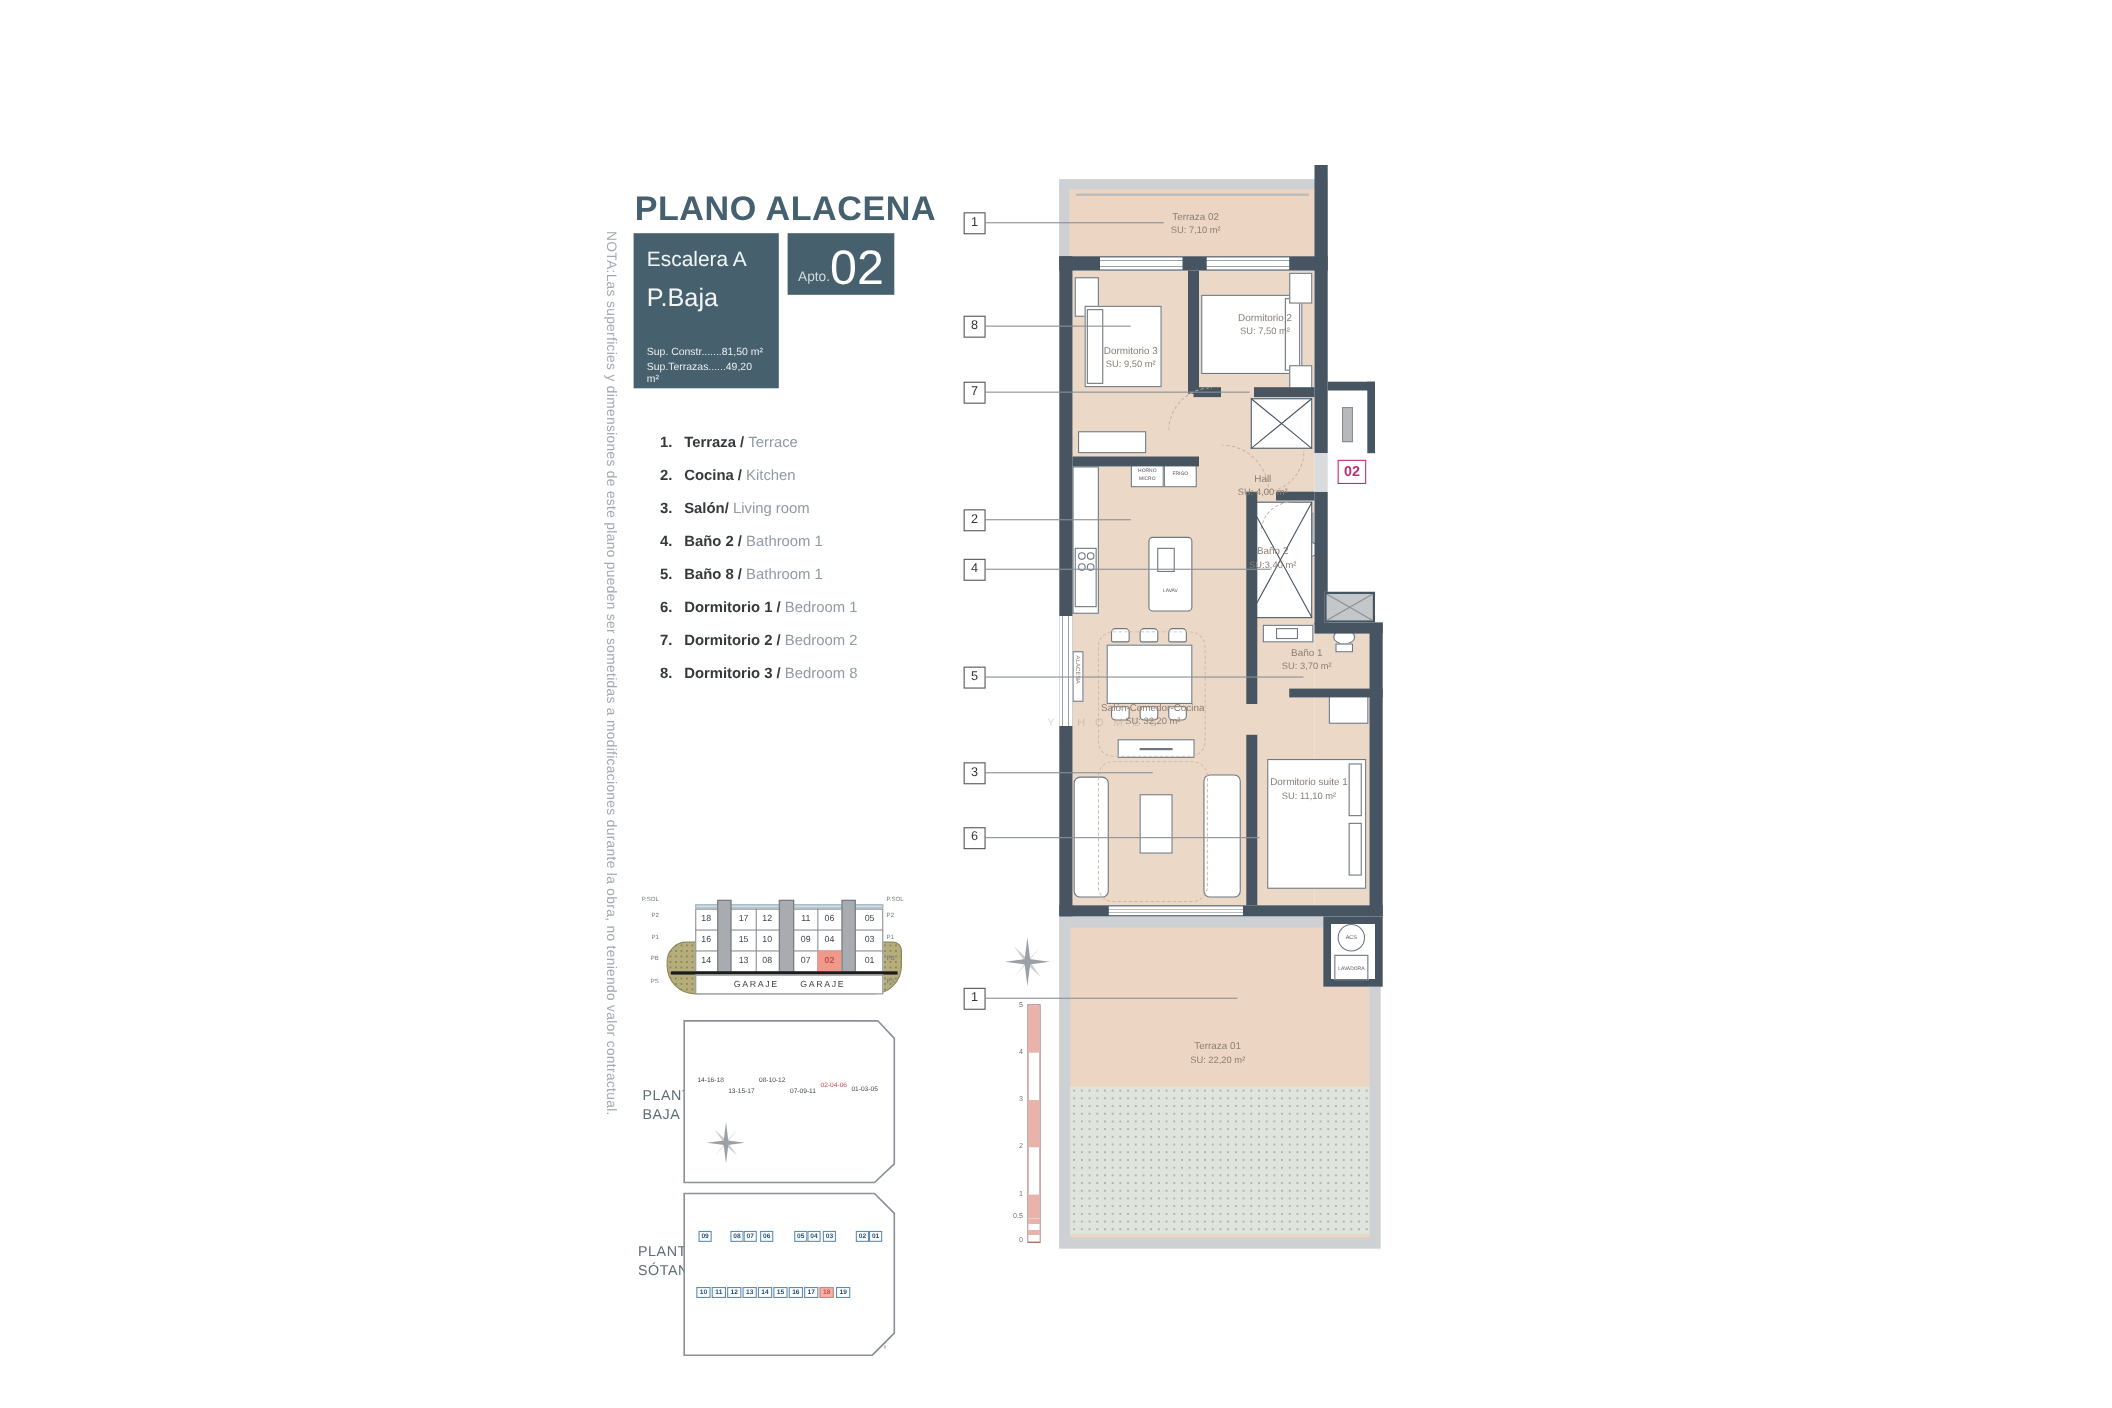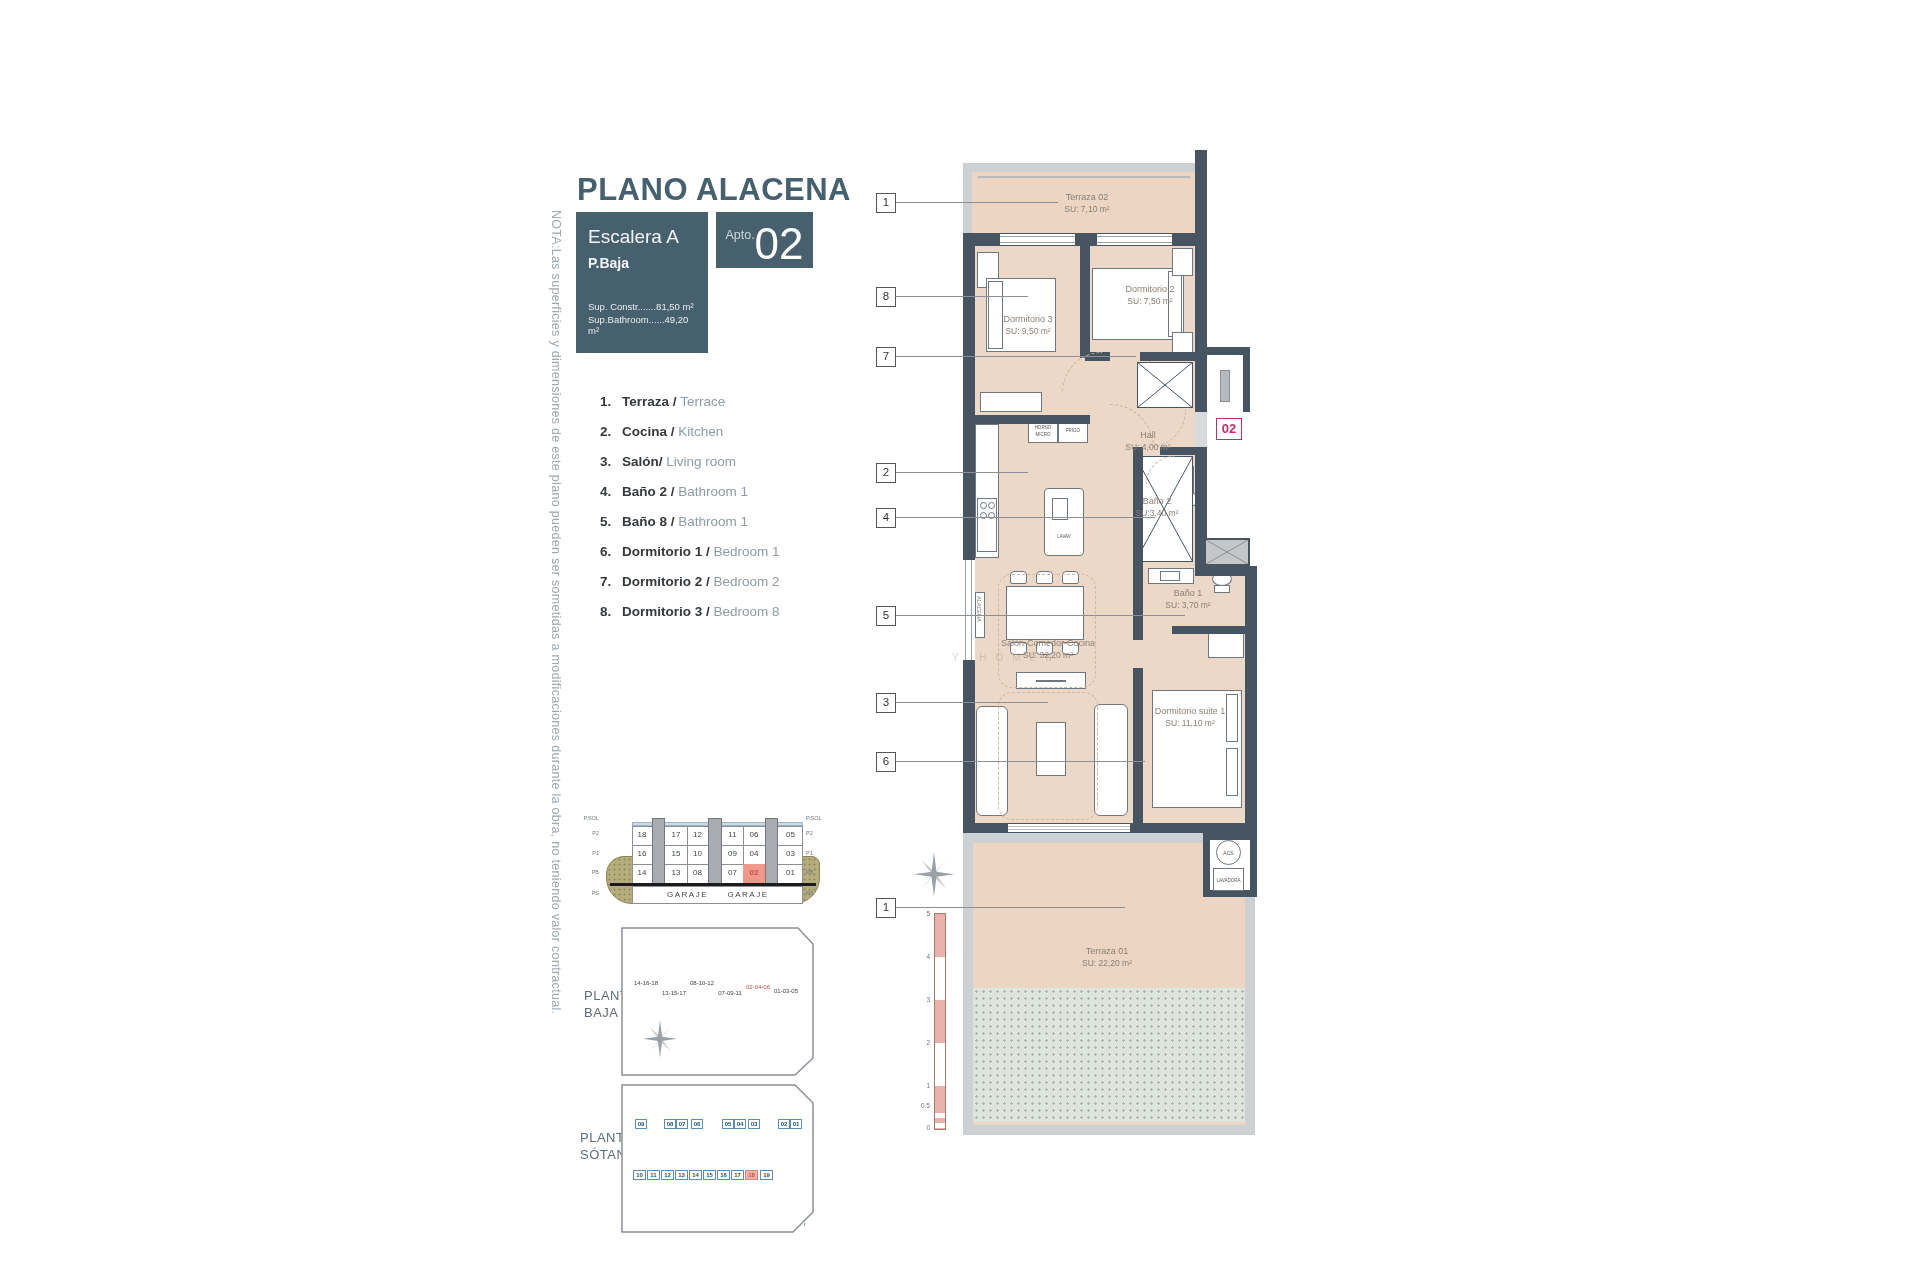--- a/index.html
+++ b/index.html
@@ -38,27 +38,27 @@
 <body>
 
 <div class="page">
 
   <div class="abs" style="left:549px;top:210px;height:920px;writing-mode:vertical-rl;font-size:12.5px;letter-spacing:.3px;color:#9fa9b0">NOTA:Las superficies y dimensiones de este plano pueden ser sometidas a modificaciones durante la obra, no teniendo valor contractual.</div>
 
   <div class="abs" style="left:577px;top:172px;font-size:31px;font-weight:bold;color:#45606e;letter-spacing:.5px">PLANO ALACENA</div>
 
   <div class="abs" style="left:576px;top:212px;width:132px;height:141px;background:#47606e;padding:10px 12px">
     <div style="font-size:19px;color:#f2f5f6;font-weight:300;line-height:1.6">Escalera A</div>
-    <div style="font-size:14px;color:#f2f5f6;font-weight:700;line-height:1.6">P.Baja</div>
+    <div style="font-size:23px;color:#f2f5f6;font-weight:400;line-height:1.6">P.Baja</div>
     <div style="font-size:9.5px;color:#e8edef;margin-top:26px">Sup. Constr.......81,50 m²</div>
-    <div style="font-size:9.5px;color:#e8edef;margin-top:2px">Sup.Bathroom......49,20 m²</div>
+    <div style="font-size:9.5px;color:#e8edef;margin-top:2px">Sup.Terrazas......49,20 m²</div>
   </div>
 
   <div class="abs" style="left:716px;top:212px;width:97px;height:56px;background:#47606e;display:flex;align-items:flex-end;justify-content:center;padding-bottom:2px">
-    <span style="font-size:12.5px;color:#cfd8dc;margin-bottom:24px">Apto.</span>
+    <span style="font-size:12.5px;color:#cfd8dc;margin-bottom:8px">Apto.</span>
       <span style="font-size:44px;font-weight:300;color:#fff;line-height:1">02</span>
   </div>
 
   <div class="abs" style="left:600px;top:394px">
     <div class="leg-row"><span class="leg-num">1.</span><span class="leg-es">Terraza / </span><span class="leg-en">Terrace</span></div>
     <div class="leg-row"><span class="leg-num">2.</span><span class="leg-es">Cocina / </span><span class="leg-en">Kitchen</span></div>
     <div class="leg-row"><span class="leg-num">3.</span><span class="leg-es">Salón/ </span><span class="leg-en">Living room</span></div>
     <div class="leg-row"><span class="leg-num">4.</span><span class="leg-es">Baño 2 / </span><span class="leg-en">Bathroom 1</span></div>
     <div class="leg-row"><span class="leg-num">5.</span><span class="leg-es">Baño 8 / </span><span class="leg-en">Bathroom 1</span></div>
     <div class="leg-row"><span class="leg-num">6.</span><span class="leg-es">Dormitorio 1 / </span><span class="leg-en">Bedroom 1</span></div>

